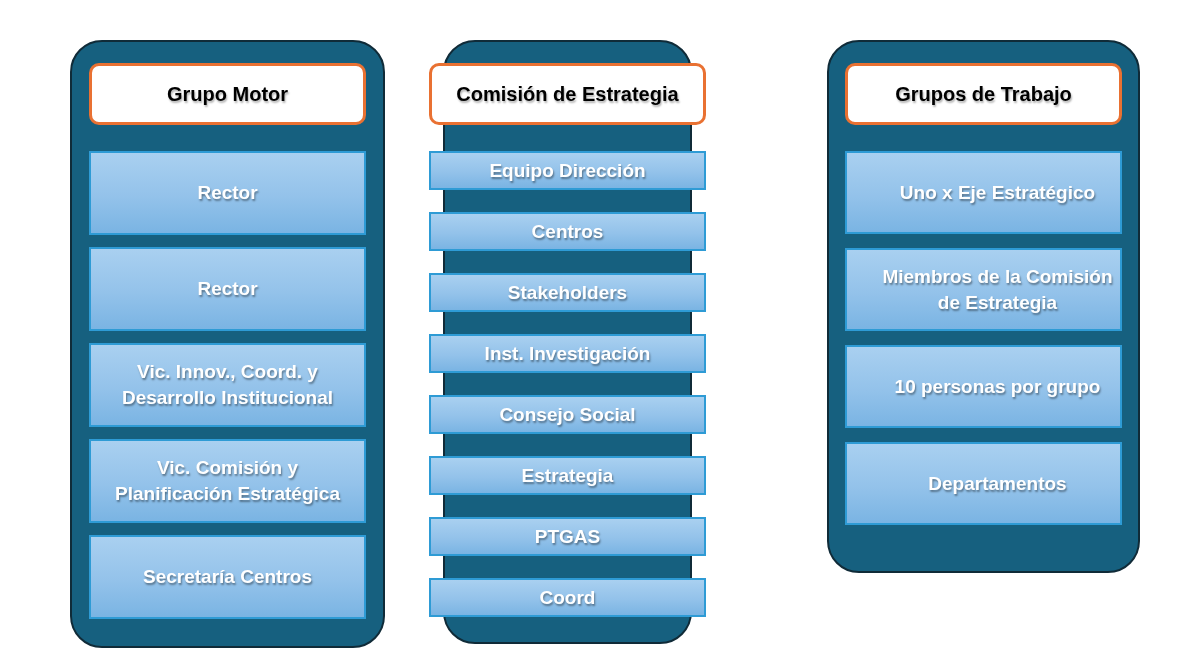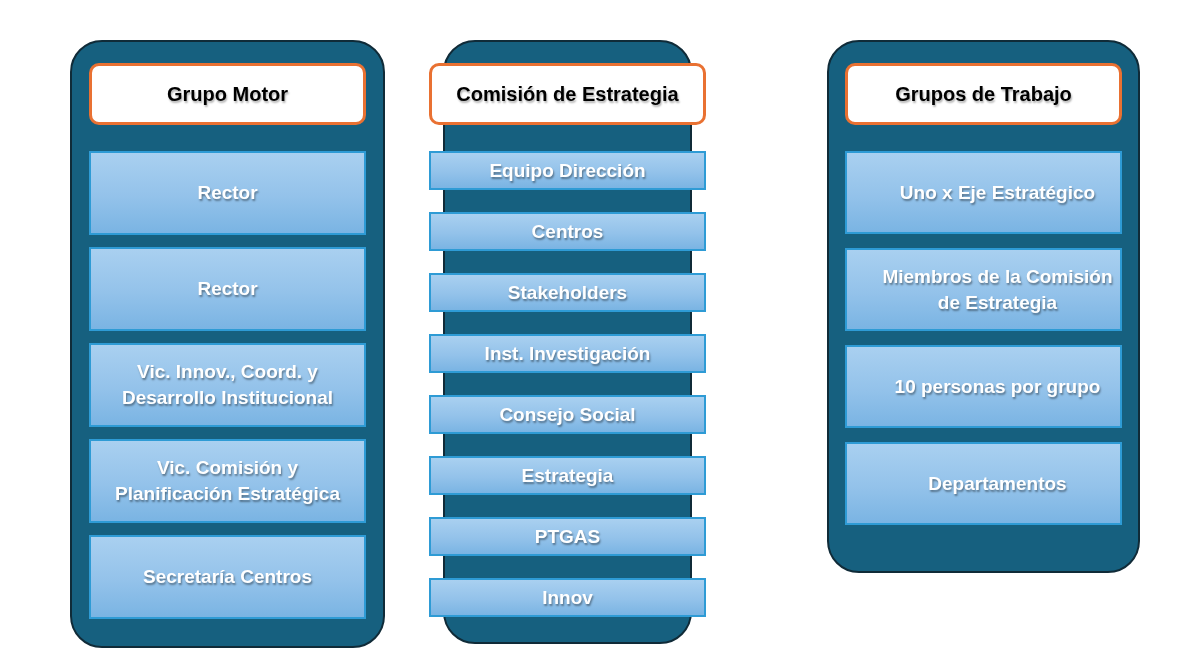--- a/index.html
+++ b/index.html
@@ -129,21 +129,21 @@
         <div class="item">
           <span>Consejo Social</span>
         </div>
         <div class="item">
           <span>Estrategia</span>
         </div>
         <div class="item">
           <span>PTGAS</span>
         </div>
         <div class="item">
-          <span>Innov</span>
+          <span>Coord</span>
         </div>
       </div>
   </section>
 
   <section class="panel panel-3">
     <div class="panel-header">Grupos de Trabajo</div>
     <div class="items">
         <div class="item">
           <span>Uno x Eje Estratégico</span>
         </div>

